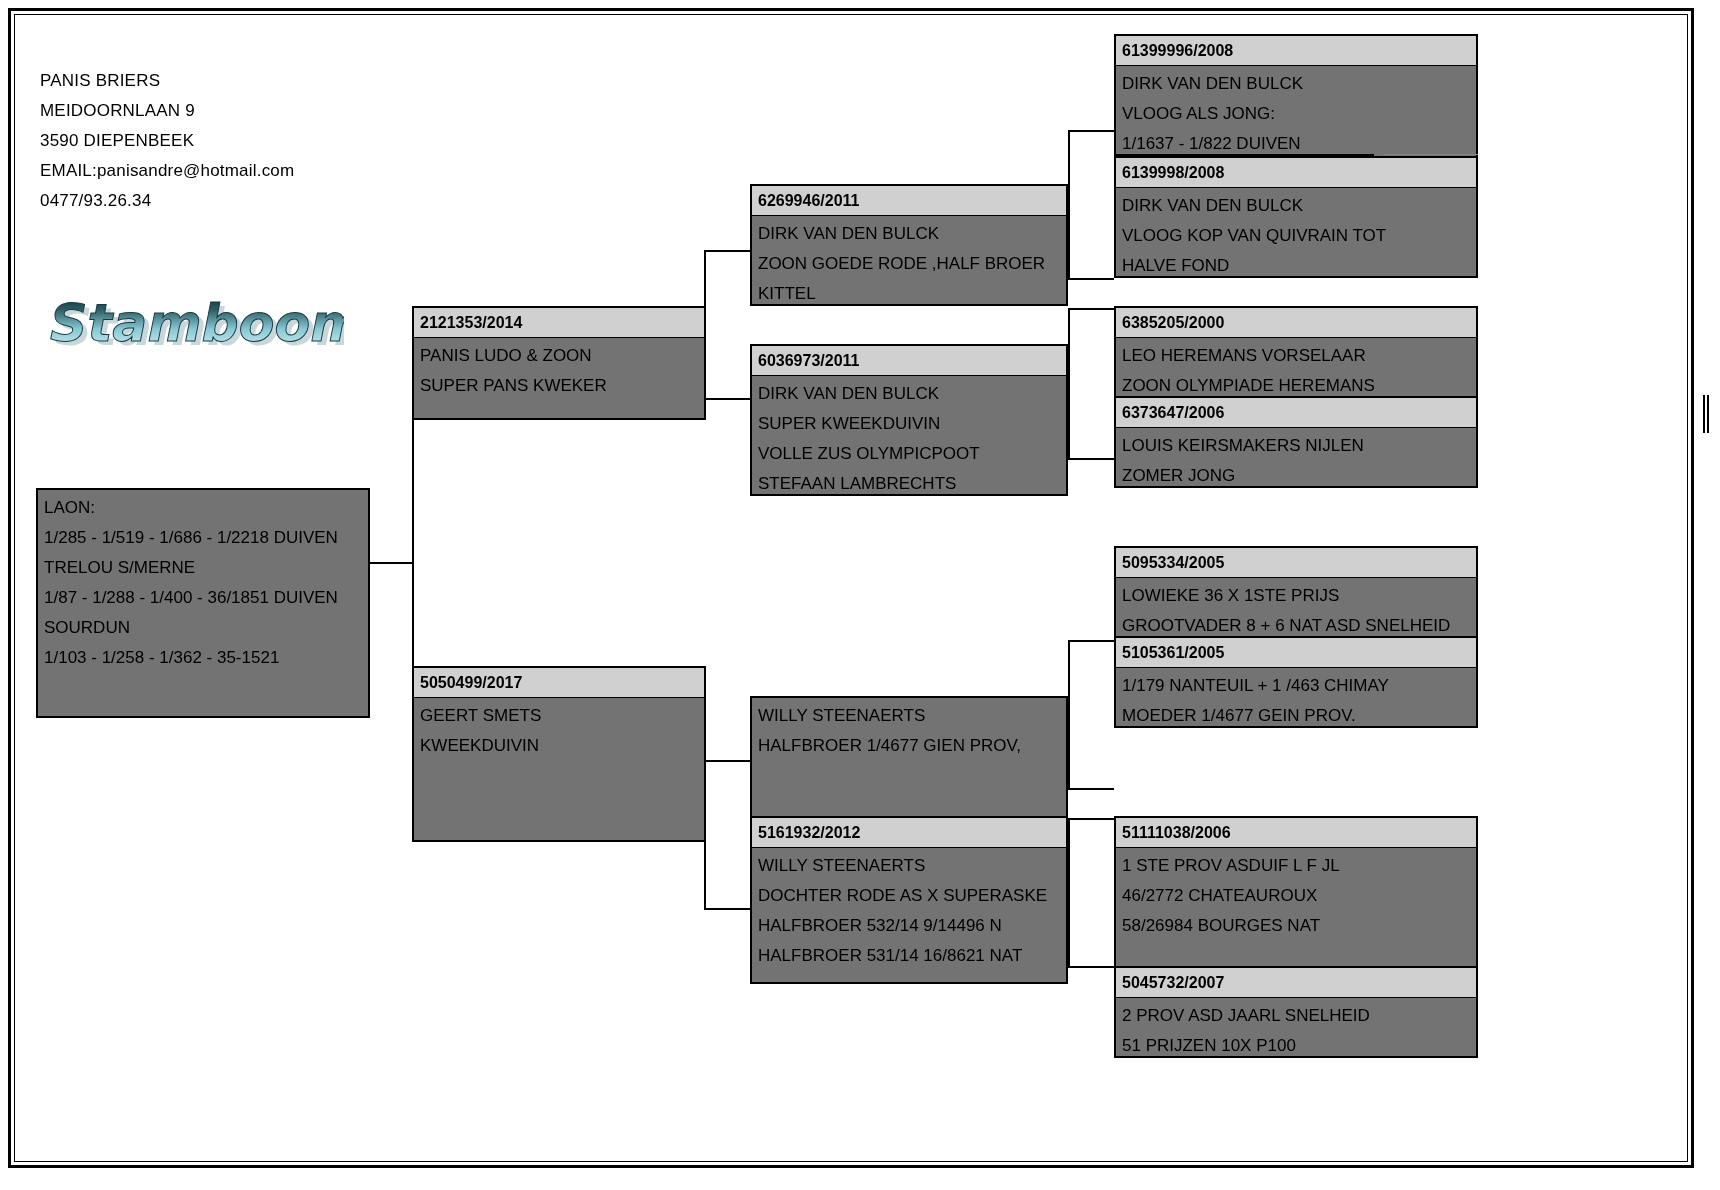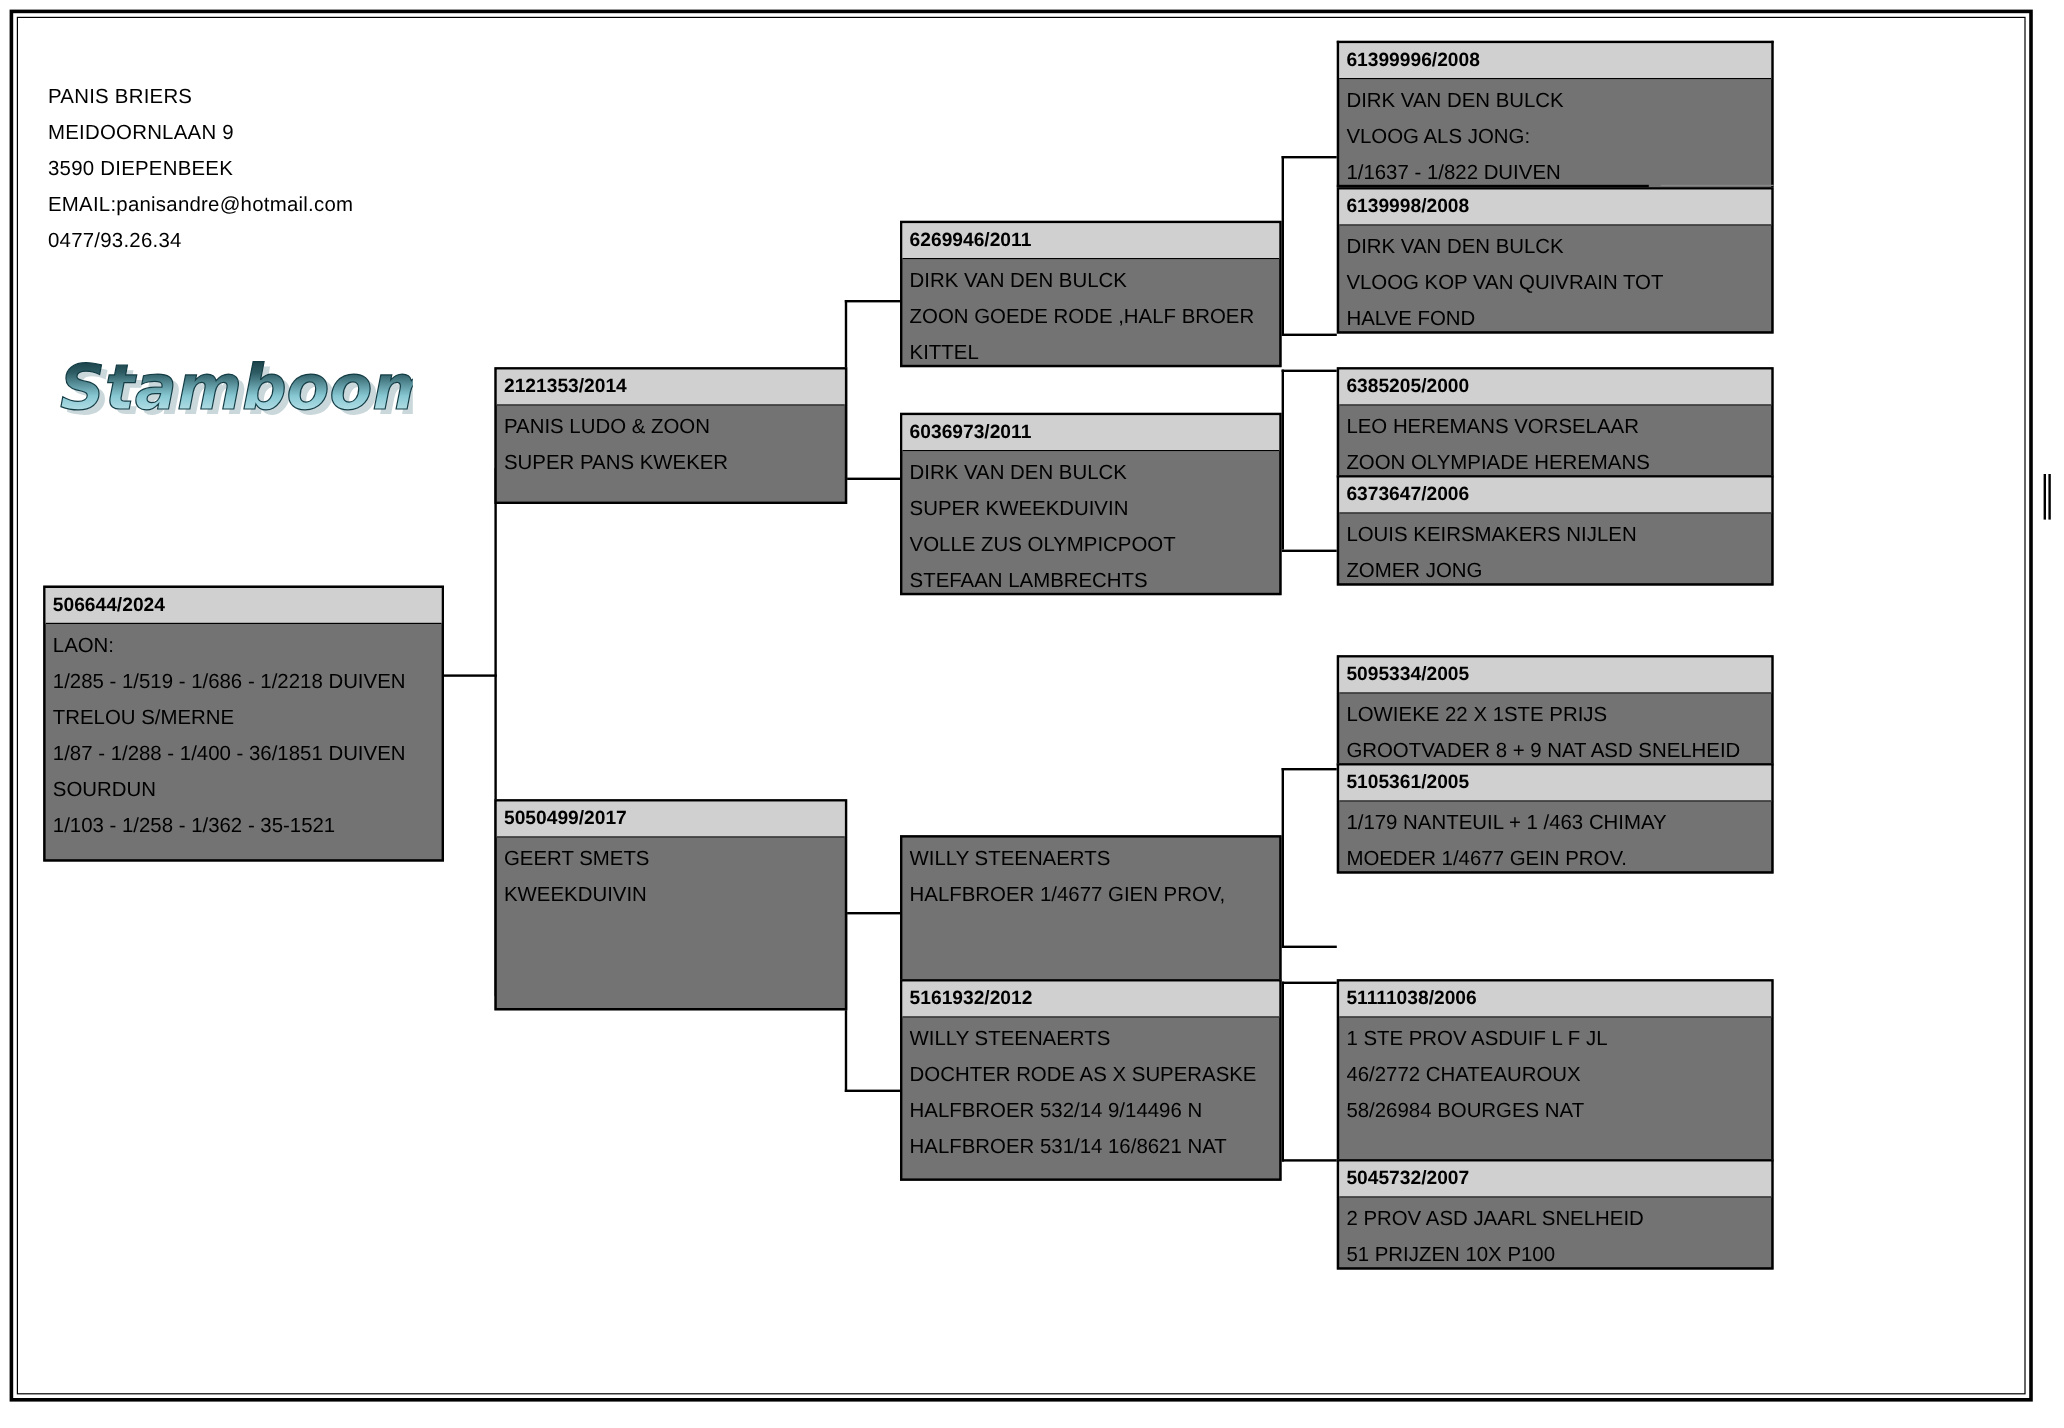--- a/index.html
+++ b/index.html
@@ -134,21 +134,20 @@
 
   <div class="ln-v" style="left:1068px;top:640px;height:150px;"></div>
   <div class="ln-h" style="left:1068px;top:640px;width:46px;"></div>
   <div class="ln-h" style="left:1068px;top:788px;width:46px;"></div>
 
   <div class="ln-v" style="left:1068px;top:818px;height:150px;"></div>
   <div class="ln-h" style="left:1068px;top:818px;width:46px;"></div>
   <div class="ln-h" style="left:1068px;top:966px;width:46px;"></div>
 
   <div class="box" style="left:36px;top:488px;width:334px;height:230px;">
-    <div class="hdr">506644/2024</div>
     <div class="body">
       <div class="ln">LAON:</div>
       <div class="ln">1/285 - 1/519 - 1/686 - 1/2218 DUIVEN</div>
       <div class="ln">TRELOU S/MERNE</div>
       <div class="ln">1/87 - 1/288 - 1/400 - 36/1851 DUIVEN</div>
       <div class="ln">SOURDUN</div>
       <div class="ln">1/103 - 1/258 - 1/362 - 35-1521</div>
     </div>
   </div>
 
@@ -236,22 +235,22 @@
     <div class="hdr">6373647/2006</div>
     <div class="body">
       <div class="ln">LOUIS KEIRSMAKERS NIJLEN</div>
       <div class="ln">ZOMER JONG</div>
     </div>
   </div>
 
   <div class="box" style="left:1114px;top:546px;width:364px;height:92px;">
     <div class="hdr">5095334/2005</div>
     <div class="body">
-      <div class="ln">LOWIEKE 22 X 1STE PRIJS</div>
-      <div class="ln">GROOTVADER 8 + 9 NAT ASD SNELHEID</div>
+      <div class="ln">LOWIEKE 36 X 1STE PRIJS</div>
+      <div class="ln">GROOTVADER 8 + 6 NAT ASD SNELHEID</div>
     </div>
   </div>
 
   <div class="box" style="left:1114px;top:636px;width:364px;height:92px;">
     <div class="hdr">5105361/2005</div>
     <div class="body">
       <div class="ln">1/179 NANTEUIL + 1 /463 CHIMAY</div>
       <div class="ln">MOEDER 1/4677 GEIN PROV.</div>
     </div>
   </div>

